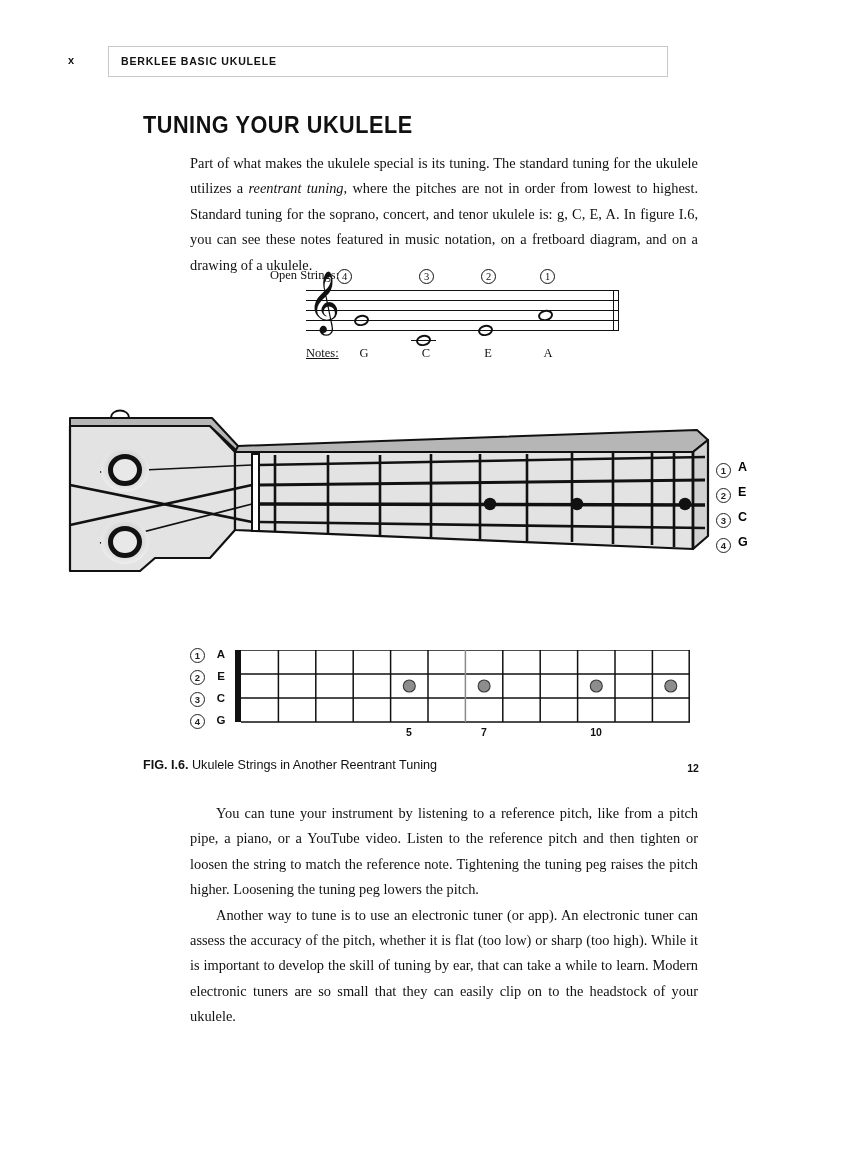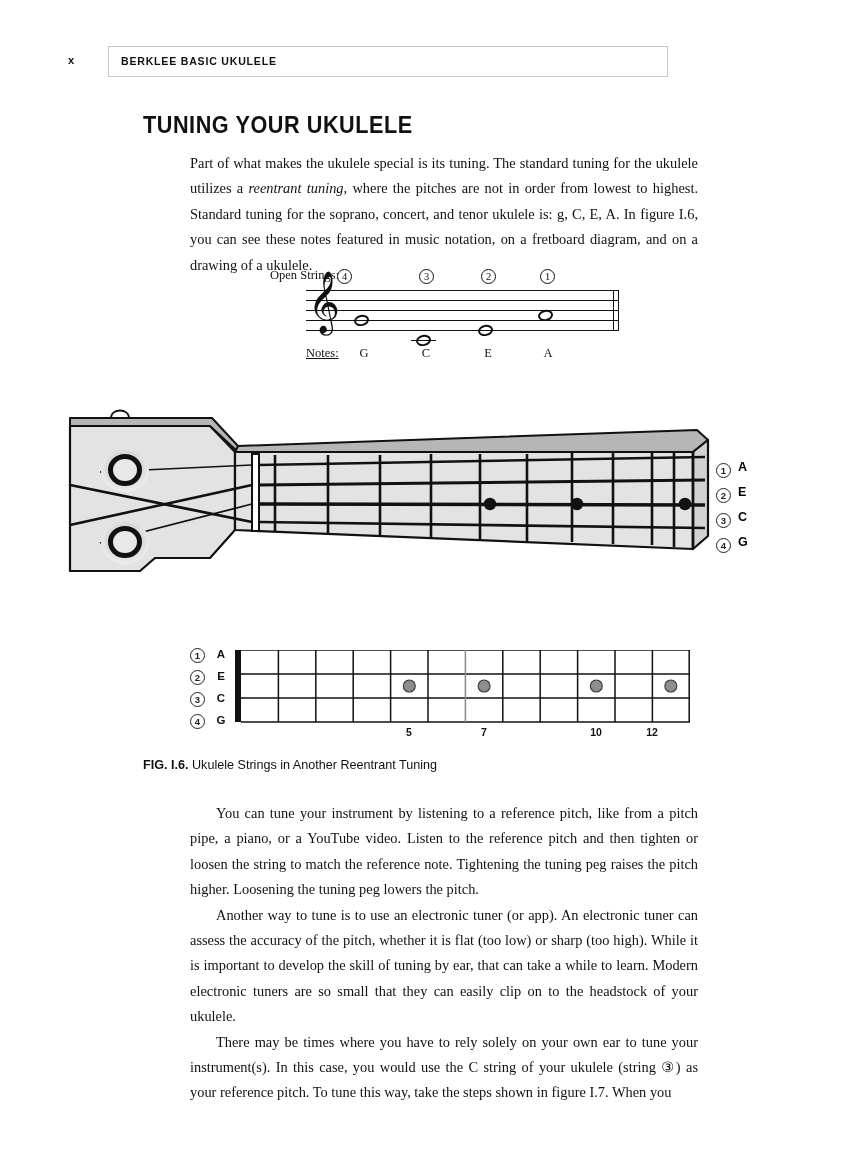--- a/index.html
+++ b/index.html
@@ -417,25 +417,24 @@
       <circle cx="174.3" cy="36" r="6" fill="#8d8d8d" stroke="#3a3a3a" stroke-width="1.1"></circle>
       <circle cx="249.1" cy="36" r="6" fill="#8d8d8d" stroke="#3a3a3a" stroke-width="1.1"></circle>
       <circle cx="361.3" cy="36" r="6" fill="#8d8d8d" stroke="#3a3a3a" stroke-width="1.1"></circle>
       <circle cx="435.8" cy="36" r="6" fill="#8d8d8d" stroke="#3a3a3a" stroke-width="1.1"></circle>
     </g>
   </svg>
 
   <div class="fd-fretnum" style="left:209px;">5</div>
   <div class="fd-fretnum" style="left:284px;">7</div>
   <div class="fd-fretnum" style="left:396px;">10</div>
-  <div class="fd-fretnum" style="left:452px;">12</div>
+  <div class="fd-fretnum" style="left:493px;margin-top:36px;">12</div>
 </div>
 
 <div id="figure-caption">
   <span class="fig-num">FIG. I.6.</span>
   <span>Ukulele Strings in Another Reentrant Tuning</span>
 </div>
 
 <div class="body-col" id="tail-paras">
   <p class="indent">You can tune your instrument by listening to a reference pitch, like from a pitch pipe, a piano, or a YouTube video. Listen to the reference pitch and then tighten or loosen the string to match the reference note. Tightening the tuning peg raises the pitch higher. Loosening the tuning peg lowers the pitch.</p>
   <p class="indent">Another way to tune is to use an electronic tuner (or app). An electronic tuner can assess the accuracy of the pitch, whether it is flat (too low) or sharp (too high). While it is important to develop the skill of tuning by ear, that can take a while to learn. Modern electronic tuners are so small that they can easily clip on to the headstock of your ukulele.</p>
-  <p class="indent">There may be times where you have to rely solely on your own ear to tune your instrument(s). In this case, you would use the C string of your ukulele (string ③) as your reference pitch. To tune this way, take the steps shown in figure I.7. When you</p>
 </div>
 
 </body></html>

